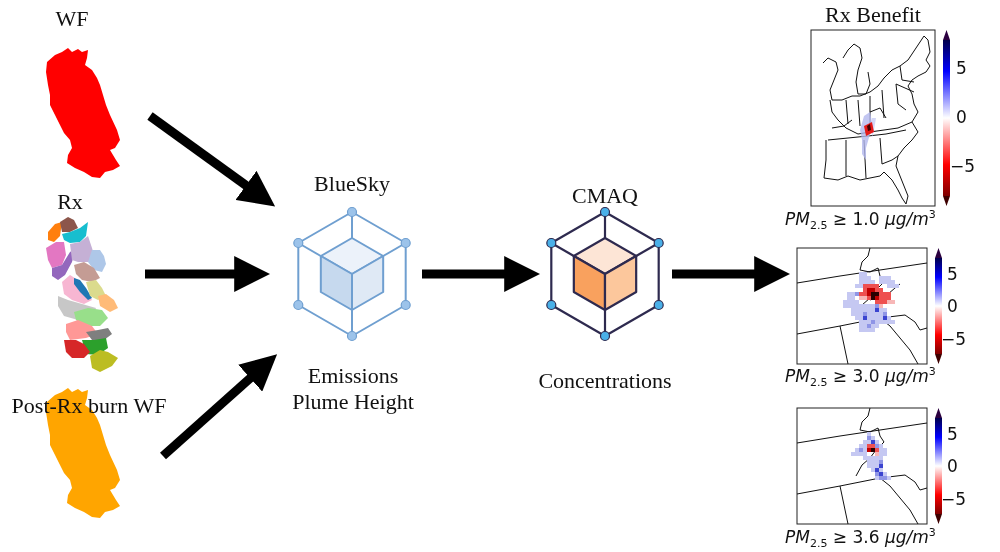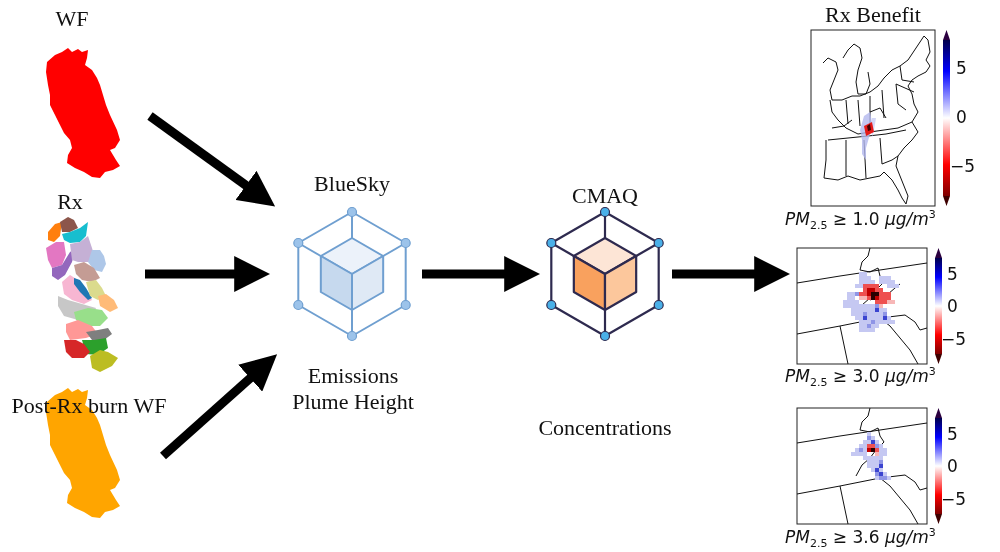--- a/index.html
+++ b/index.html
@@ -361,21 +361,21 @@
 
 <div class="lbl lbl-c" style="left:72px; top:8px;">WF</div>
 <div class="lbl lbl-c" style="left:70px; top:191px;">Rx</div>
 <div class="lbl lbl-c" style="left:89px; top:363px;margin-top:32px;">Post-Rx burn WF</div>
 
 <div class="lbl lbl-c" style="left:352px; top:173px;">BlueSky</div>
 <div class="lbl lbl-c" style="left:353px; top:365px;">Emissions</div>
 <div class="lbl lbl-c" style="left:353px; top:391px;">Plume Height</div>
 
 <div class="lbl lbl-c" style="left:605px; top:185px;">CMAQ</div>
-<div class="lbl lbl-c" style="left:605px; top:370px;margin-top:47px;">Concentrations</div>
+<div class="lbl lbl-c" style="left:605px; top:370px;">Concentrations</div>
 
 <div class="lbl lbl-c" style="left:873px; top:4px;font-family:Liberation Serif, serif;">Rx Benefit</div>
 
 <div class="cb-tick" style="left:956px; top:60px;">5</div>
 <div class="cb-tick" style="left:956px; top:109px;">0</div>
 <div class="cb-tick" style="left:950px; top:158px;">−5</div>
 
 <div class="cb-tick" style="left:947px; top:266px;">5</div>
 <div class="cb-tick" style="left:947px; top:298px;">0</div>
 <div class="cb-tick" style="left:941px; top:331px;">−5</div>

